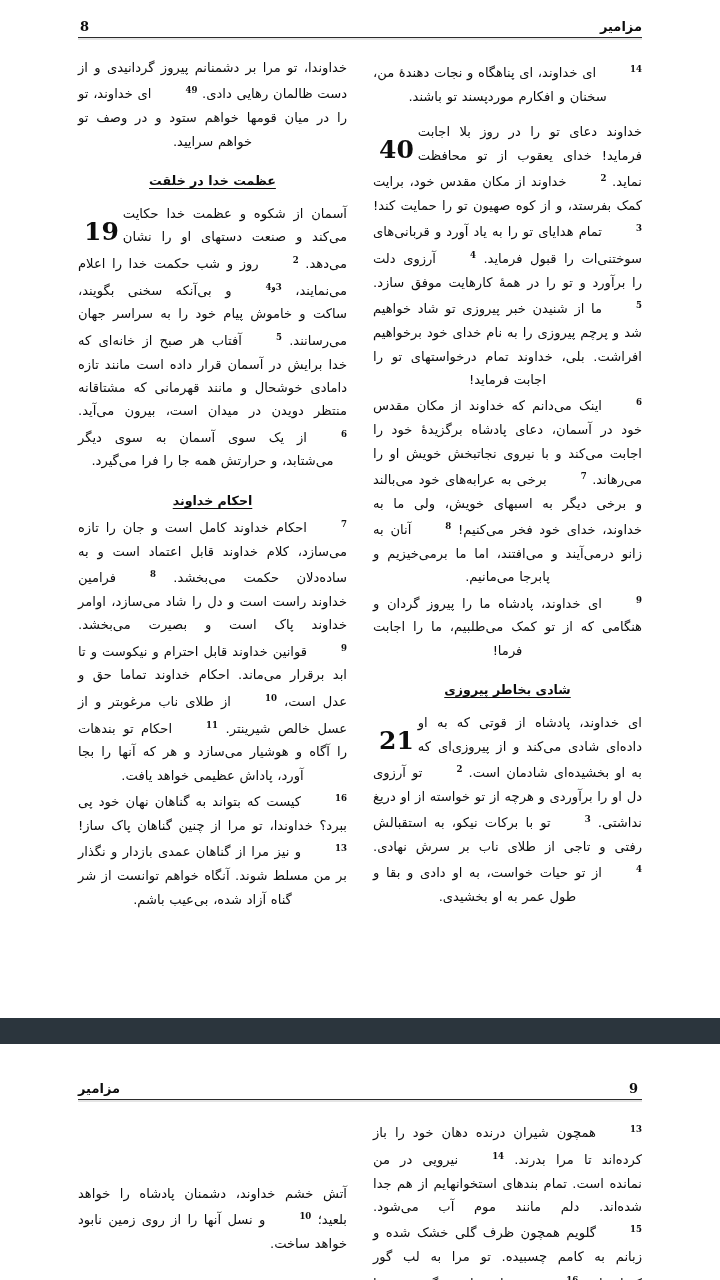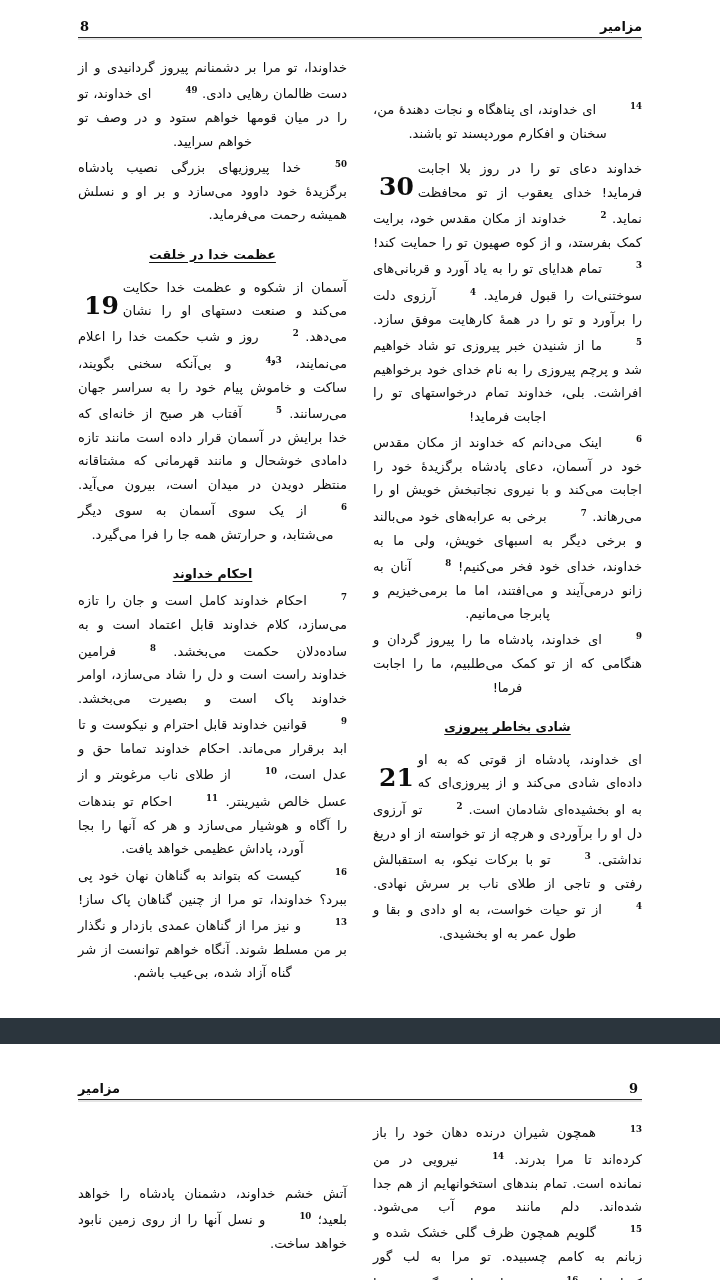--- a/index.html
+++ b/index.html
@@ -103,21 +103,20 @@
     <span class="folio">8</span>
     <span class="rule"></span>
   </div>
 
   <div class="columns">
 
     <div class="col">
 
       <p class="para">خداوندا، تو مرا بر دشمنانم پیروز گردانیدی و از دست ظالمان رهایی دادی. <span class="vn">49</span>ای خداوند، تو را در میان قومها خواهم ستود و در وصف تو خواهم سرایید.</p>
 
-      <p class="para flush"><span class="vn">50</span>خدا پیروزیهای بزرگی نصیب پادشاه برگزیدهٔ خود داوود می‌سازد و بر او و نسلش همیشه رحمت می‌فرماید.</p>
 
       <div class="secthead">عظمت خدا در خلقت</div>
 
       <div class="chapter">
         <span class="dropcap">19</span>
         <p class="para">آسمان از شکوه و عظمت خدا حکایت می‌کند و صنعت دستهای او را نشان می‌دهد. <span class="vn">2</span>روز و شب حکمت خدا را اعلام می‌نمایند، <span class="vn">3و4</span>و بی‌آنکه سخنی بگویند، ساکت و خاموش پیام خود را به سراسر جهان می‌رسانند. <span class="vn">5</span>آفتاب هر صبح از خانه‌ای که خدا برایش در آسمان قرار داده است مانند تازه دامادی خوشحال و مانند قهرمانی که مشتاقانه منتظر دویدن در میدان است، بیرون می‌آید. <span class="vn">6</span>از یک سوی آسمان به سوی دیگر می‌شتابد، و حرارتش همه جا را فرا می‌گیرد.</p>
       </div>
 
       <div class="secthead">احکام خداوند</div>
 
@@ -125,21 +124,21 @@
 
       <p class="para"><span class="vn">16</span>کیست که بتواند به گناهان نهان خود پی ببرد؟ خداوندا، تو مرا از چنین گناهان پاک ساز! <span class="vn">13</span>و نیز مرا از گناهان عمدی بازدار و نگذار بر من مسلط شوند. آنگاه خواهم توانست از شر گناه آزاد شده، بی‌عیب باشم.</p>
     </div>
 
     <div class="col">
 
       <p class="para"><span class="vn">14</span>ای خداوند، ای پناهگاه و نجات دهندهٔ من، سخنان و افکارم موردپسند تو باشند.</p>
 
 
       <div class="chapter">
-        <span class="dropcap">30</span>
+        <span class="dropcap">40</span>
         <p class="para">خداوند دعای تو را در روز بلا اجابت فرماید! خدای یعقوب از تو محافظت نماید. <span class="vn">2</span>خداوند از مکان مقدس خود، برایت کمک بفرستد، و از کوه صهیون تو را حمایت کند! <span class="vn">3</span>تمام هدایای تو را به یاد آورد و قربانی‌های سوختنی‌ات را قبول فرماید. <span class="vn">4</span>آرزوی دلت را برآورد و تو را در همهٔ کارهایت موفق سازد. <span class="vn">5</span>ما از شنیدن خبر پیروزی تو شاد خواهیم شد و پرچم پیروزی را به نام خدای خود برخواهیم افراشت. بلی، خداوند تمام درخواستهای تو را اجابت فرماید!</p>
       </div>
 
       <p class="para"><span class="vn">6</span>اینک می‌دانم که خداوند از مکان مقدس خود در آسمان، دعای پادشاه برگزیدهٔ خود را اجابت می‌کند و با نیروی نجاتبخش خویش او را می‌رهاند. <span class="vn">7</span>برخی به عرابه‌های خود می‌بالند و برخی دیگر به اسبهای خویش، ولی ما به خداوند، خدای خود فخر می‌کنیم! <span class="vn">8</span>آنان به زانو درمی‌آیند و می‌افتند، اما ما برمی‌خیزیم و پابرجا می‌مانیم.</p>
 
       <p class="para"><span class="vn">9</span>ای خداوند، پادشاه ما را پیروز گردان و هنگامی که از تو کمک می‌طلبیم، ما را اجابت فرما!</p>
 
       <div class="secthead">شادی بخاطر پیروزی</div>
 
       <div class="chapter">

